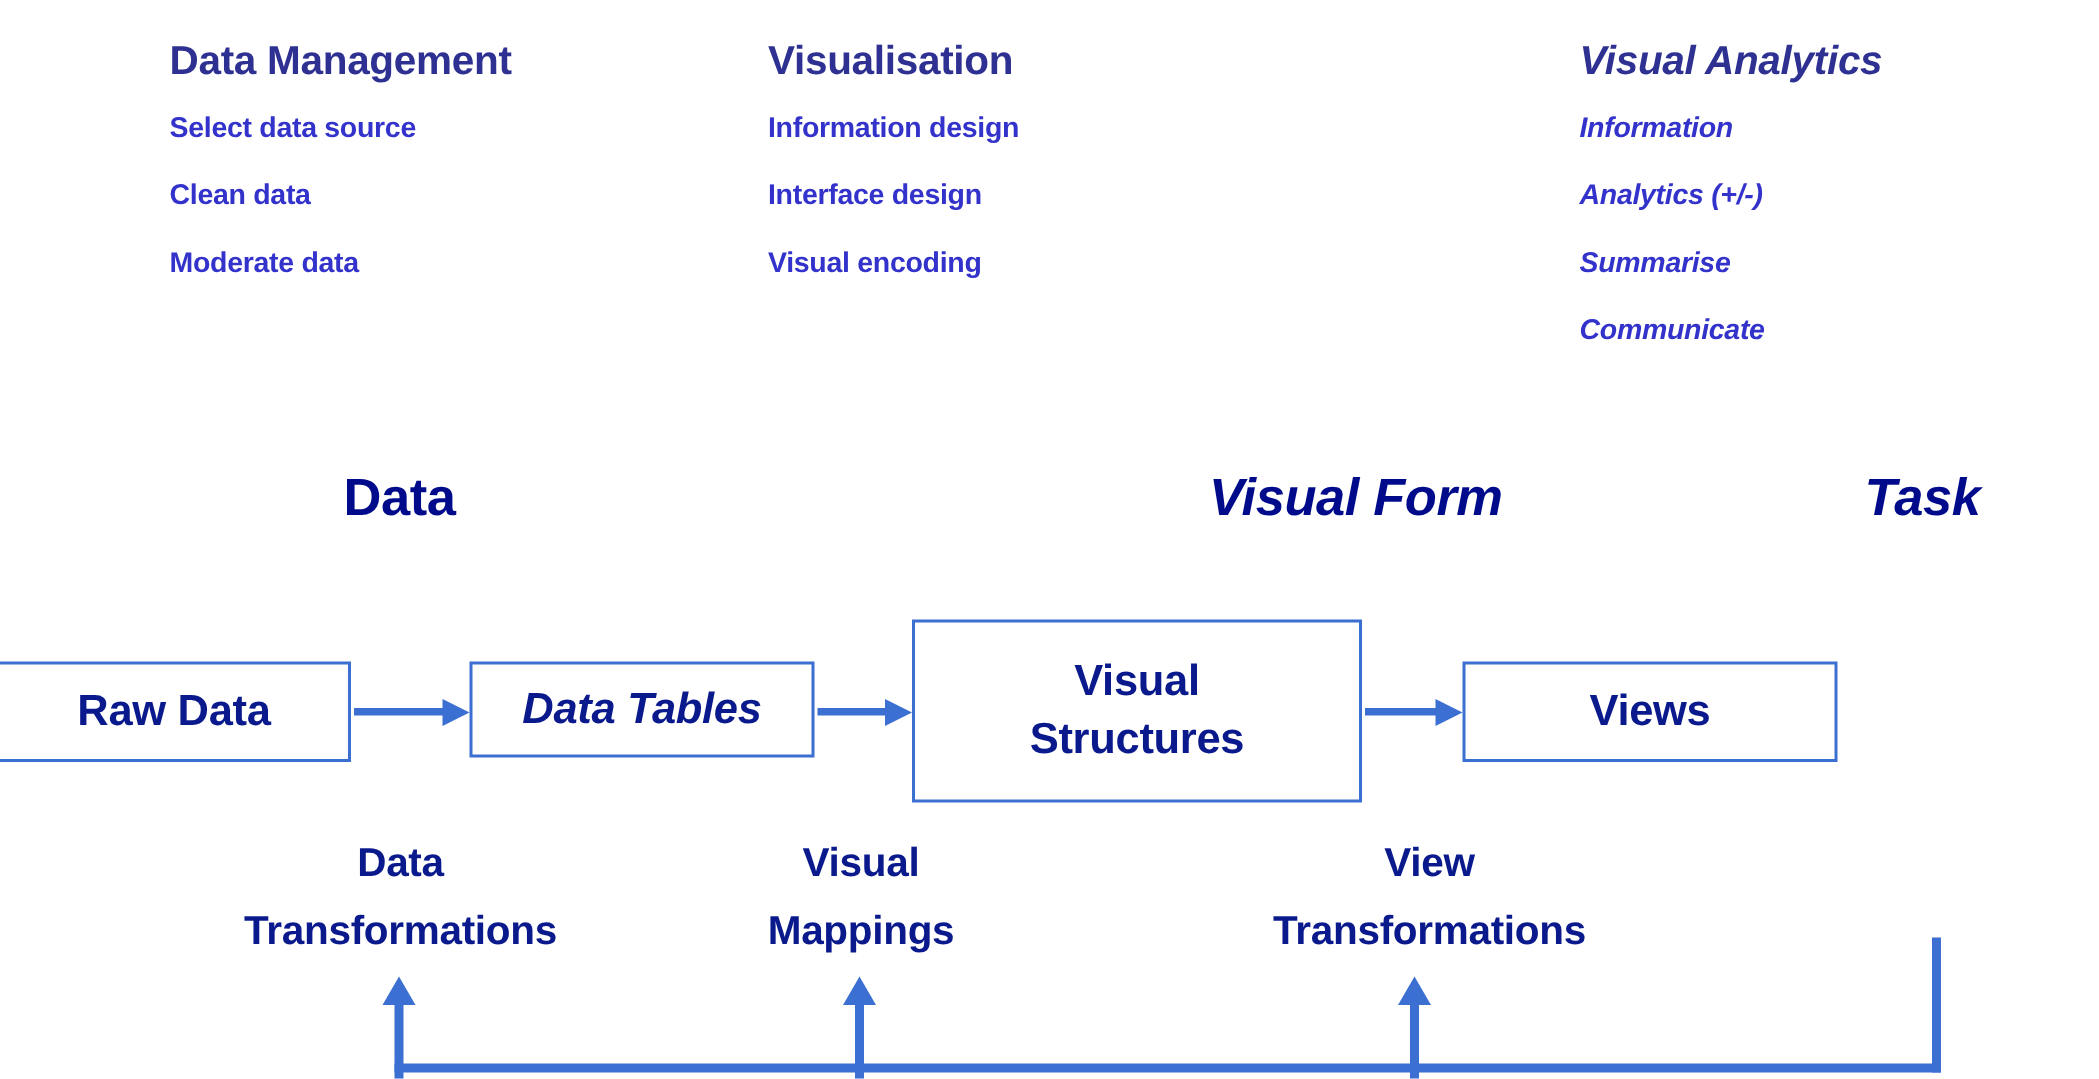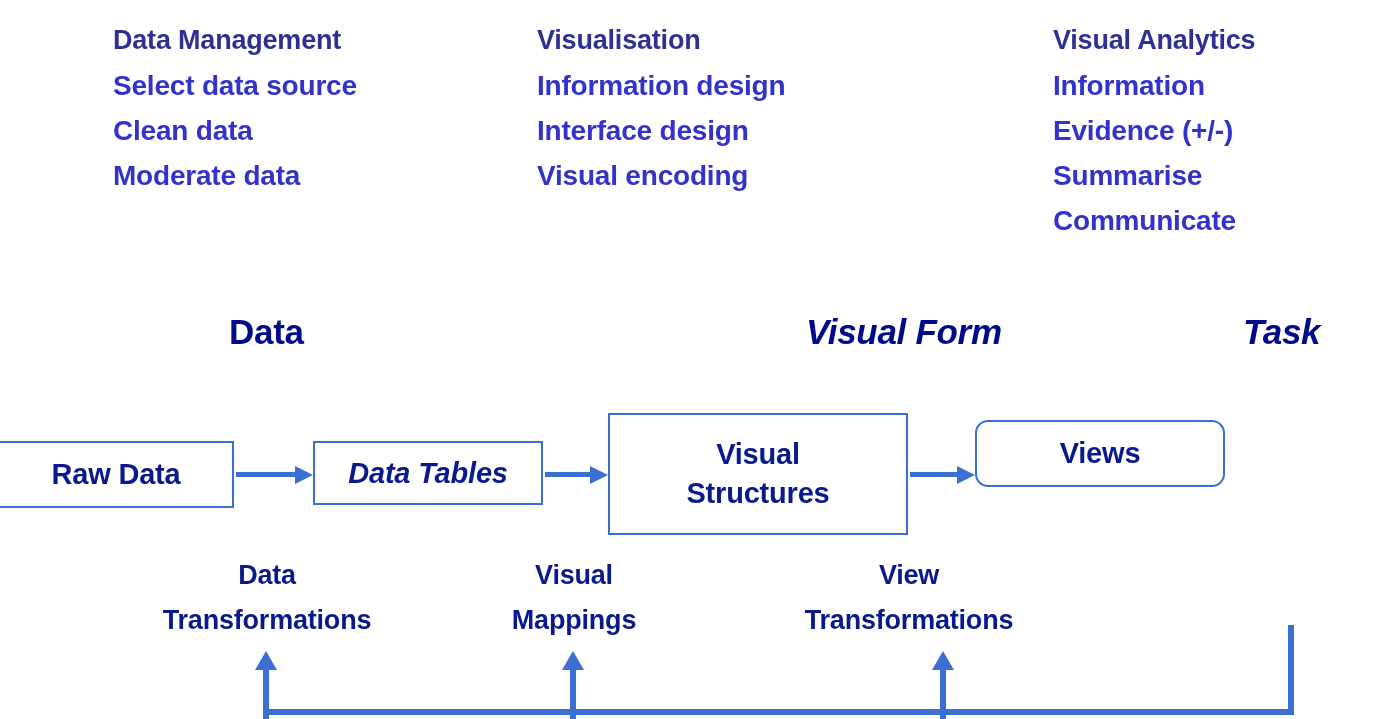--- a/index.html
+++ b/index.html
@@ -12,33 +12,33 @@
     height: 719px;
     position: relative;
     overflow: hidden;
     font-family: "Liberation Sans", sans-serif;
   }
 
   
   .task-columns { position: absolute; left: 0; top: 0; width: 1399px; height: 300px; }
   .task-col { position: absolute; top: 18px; }
   .task-col.col-0 { left: 113px; }
-  .task-col.col-1 { left: 537px; }
-  .task-col.col-2 { left: 1053px; }
+  .task-col.col-1 { left: 512px; }
+  .task-col.col-2 { left: 1053px; font-style: italic; }
 
   .col-header {
     font-size: 27px;
     font-weight: bold;
     color: #2e3192;
     line-height: 45px;
     white-space: nowrap;
     letter-spacing: -0.2px;
   }
   .col-item {
-    font-size: 28px;
+    font-size: 19px;
     font-weight: bold;
     color: #3333cc;
     line-height: 45px;
     white-space: nowrap;
     letter-spacing: -0.2px;
   }
 
   
   .stage-header {
     position: absolute;
@@ -66,21 +66,21 @@
   .pipe-box .box-label {
     font-size: 29px;
     font-weight: bold;
     color: #0a1a8c;
     line-height: 39px;
     letter-spacing: -0.2px;
   }
   .box-raw-data    { left: -2px; top: 441px; width: 236px; height: 67px; }
   .box-data-tables { left: 313px; top: 441px; width: 230px; height: 64px; font-style: italic; }
   .box-visual-structures { left: 608px; top: 413px; width: 300px; height: 122px; }
-  .box-views       { left: 975px; top: 420px; width: 250px; height: 67px; border-radius: 13px; }
+  .box-views       { left: 975px; top: 441px; width: 250px; height: 67px; }
 
   
   .flow-arrow { position: absolute; height: 18px; }
   .flow-arrow .shaft {
     position: absolute;
     left: 0; top: 6px;
     height: 5px;
     background: #3b6fd1;
   }
   .flow-arrow .head {
@@ -105,21 +105,21 @@
     font-size: 27px;
     font-weight: bold;
     color: #0a1a8c;
     line-height: 45px;
     letter-spacing: -0.2px;
     white-space: nowrap;
   }
   .transform-label .l2 { display: block; }
   .tl-0 { left: 142px; top: 553px; width: 250px; }
   .tl-1 { left: 462px; top: 553px; width: 224px; }
-  .tl-2 { left: 784px; top: 553px; width: 250px; }
+  .tl-2 { left: 828px; top: 553px; width: 250px; }
 
   
   .feedback { position: absolute; left: 0; top: 600px; width: 1399px; height: 119px; }
   .fb-hline {
     position: absolute;
     left: 263px; top: 109px;
     width: 1031px; height: 6px;
     background: #3b6fd1;
   }
   .fb-vline-right {
@@ -165,21 +165,21 @@
   <div class="task-col col-1">
     <div class="col-header">Visualisation</div>
     <div class="col-item">Information design</div>
     <div class="col-item">Interface design</div>
     <div class="col-item">Visual encoding</div>
   </div>
 
   <div class="task-col col-2">
     <div class="col-header">Visual Analytics</div>
     <div class="col-item">Information</div>
-    <div class="col-item">Evidence (+/-)</div>
+    <div class="col-item">Analytics (+/-)</div>
     <div class="col-item">Summarise</div>
     <div class="col-item">Communicate</div>
   </div>
 
 </div>
 
 <div class="stage-header stage-data">Data</div>
 <div class="stage-header stage-visualform">Visual Form</div>
 <div class="stage-header stage-task">Task</div>
 

